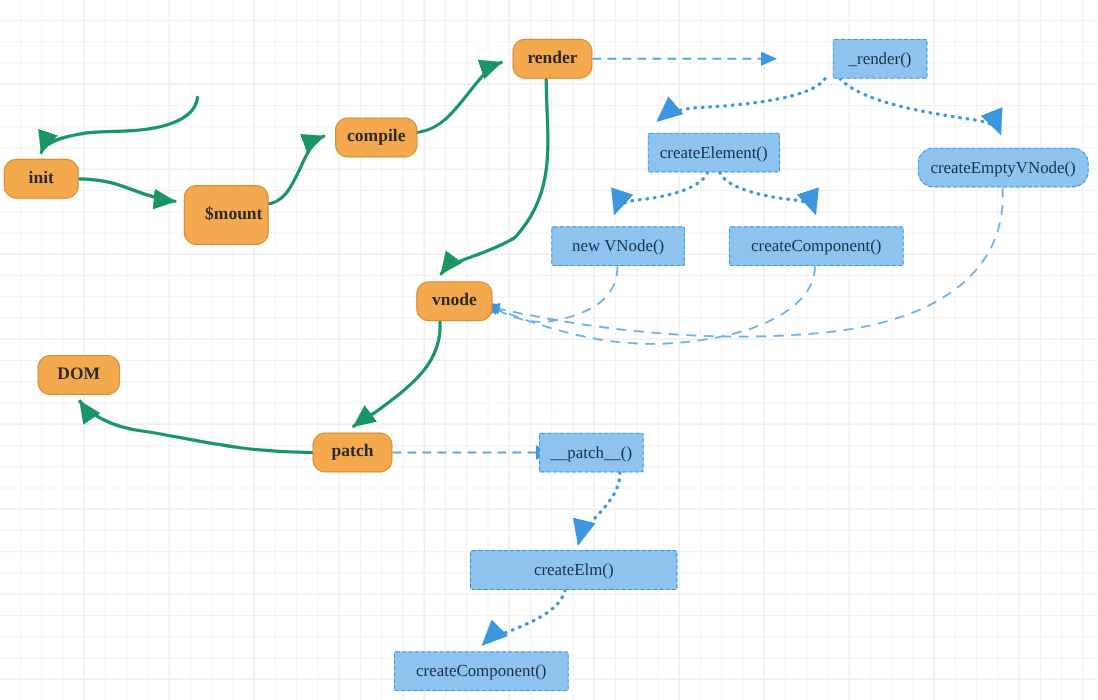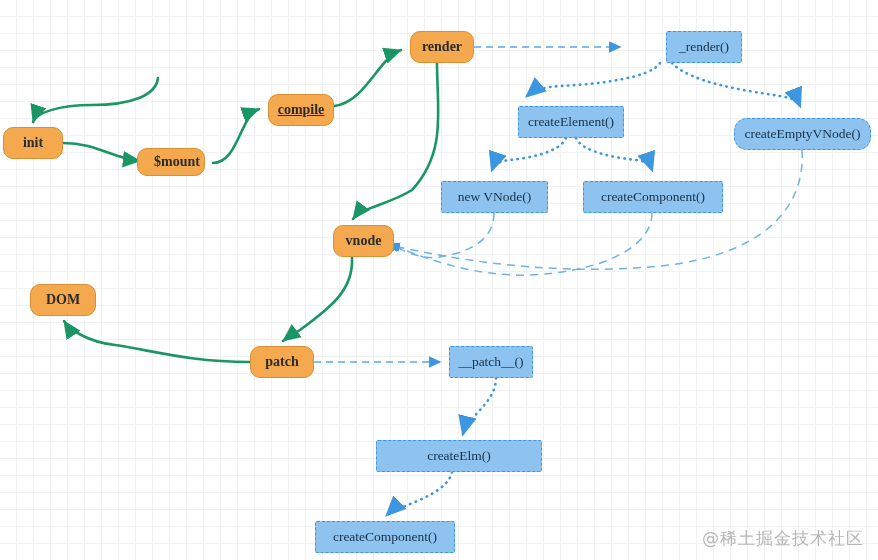--- a/index.html
+++ b/index.html
@@ -110,25 +110,25 @@
       <path d="M652,213 C652,248 600,272 530,275 C470,277 420,256 389,244" marker-end="url(#ahBlue)"></path>
       <path d="M802,150 C806,210 760,256 660,266 C540,278 430,254 390,245" marker-end="url(#ahBlue)"></path>
     </g>
   </svg>
 
 
   <div class="node orange" style="left:3px;top:127px;width:60px;height:32px;">
     <span>init</span>
   </div>
 
-  <div class="node orange" style="left:137px;top:148px;width:68px;height:28px;padding-left:12px;">
+  <div class="node orange" style="left:147px;top:148px;width:68px;height:48px;padding-left:12px;">
     <span>$mount</span>
   </div>
 
-  <div class="node orange" style="left:268px;top:94px;width:66px;height:32px;text-decoration:underline;">
+  <div class="node orange" style="left:268px;top:94px;width:66px;height:32px;">
     <span>compile</span>
   </div>
 
   <div class="node orange" style="left:410px;top:31px;width:64px;height:32px;">
     <span>render</span>
   </div>
 
   <div class="node orange" style="left:333px;top:225px;width:61px;height:32px;">
     <span>vnode</span>
   </div>
@@ -154,27 +154,26 @@
   </div>
 
   <div class="node blue" style="left:441px;top:181px;width:107px;height:32px;">
     <span>new VNode()</span>
   </div>
 
   <div class="node blue" style="left:583px;top:181px;width:140px;height:32px;">
     <span>createComponent()</span>
   </div>
 
-  <div class="node blue" style="left:449px;top:346px;width:84px;height:32px;text-align:center;">
+  <div class="node blue" style="left:431px;top:346px;width:84px;height:32px;text-align:center;">
     <span>__patch__()</span>
   </div>
 
   <div class="node blue" style="left:376px;top:440px;width:166px;height:32px;">
     <span>createElm()</span>
   </div>
 
   <div class="node blue" style="left:315px;top:521px;width:140px;height:32px;">
     <span>createComponent()</span>
   </div>
 
-  <div class="watermark">@稀土掘金技术社区</div>
 
 </div>
 
 </body></html>

